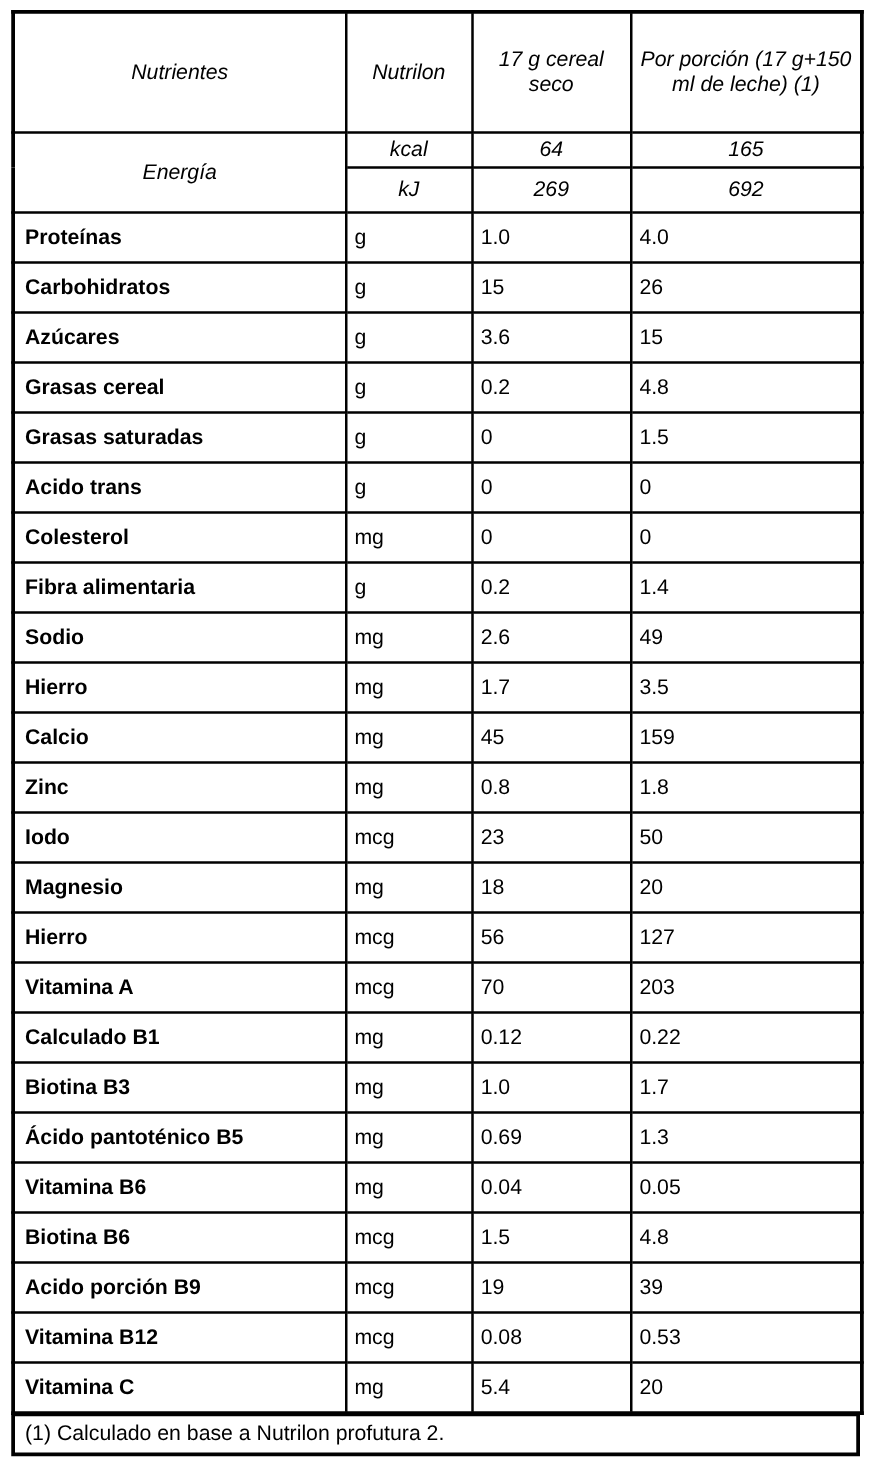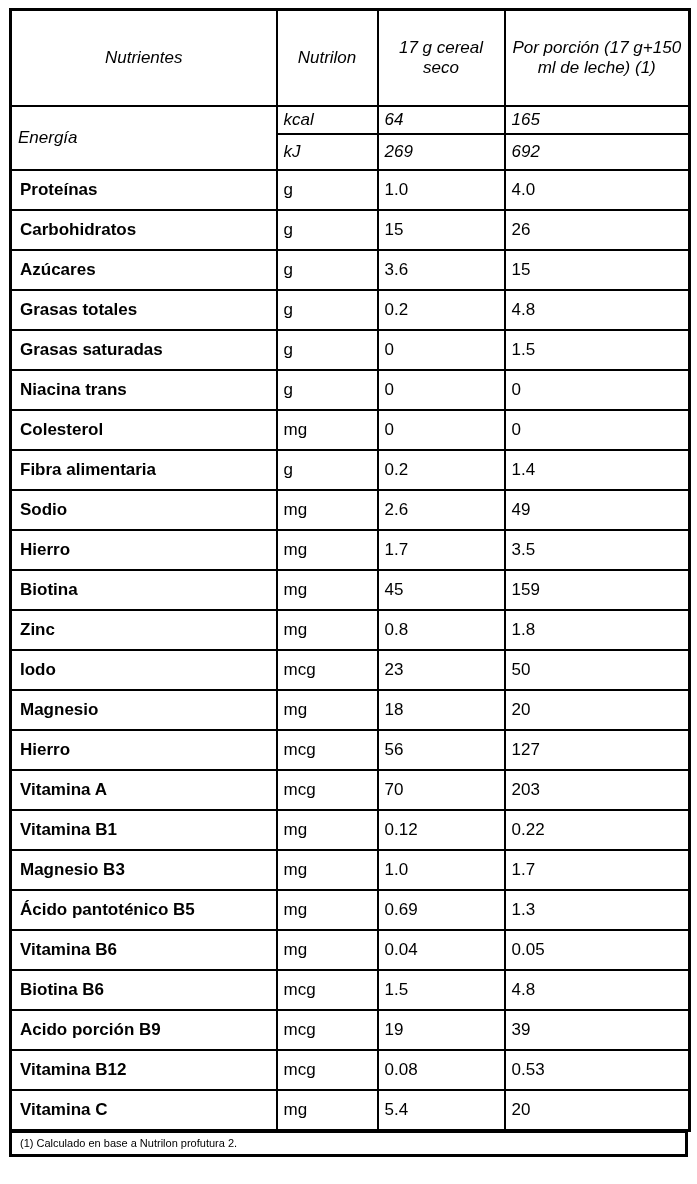--- a/index.html
+++ b/index.html
@@ -44,49 +44,50 @@
   
   .hdr td {
     font-style: italic;
     text-align: center;
     vertical-align: middle;
     height: 88px;
     font-size: 17px;
   }
   .energy-row td {
     font-style: italic;
-    text-align: left;
+    text-align: center;
     vertical-align: middle;
     font-size: 17px;
   }
   .energy-row td.energy-name {
     height: 56px;
   }
   .energy-sub td {
     font-style: italic;
+    text-align: center;
     vertical-align: middle;
     font-size: 17px;
     height: 28px;
   }
   
   .drow td {
     text-align: left;
     height: 32px;
     font-size: 17px;
   }
   .drow td.nutrient { padding-left: 8px; font-weight: bold; }
   .footnote-wrap {
     width: 679px;
     box-sizing: border-box;
     border-left: 3px solid #000;
     border-right: 3px solid #000;
     border-bottom: 3px solid #000;
     border-top: 2px solid #000;
     padding: 4px 8px 5px 8px;
-    font-size: 11px;
+    font-size: 17px;
     margin-top: -1px;
   }
 </style>
 </head>
 <body>
 
 <div class="page">
 
   <table class="nutri">
     <colgroup>
@@ -128,33 +129,33 @@
         <td>15</td>
         <td>26</td>
       </tr>
       <tr class="drow">
         <td class="nutrient">Azúcares</td>
         <td>g</td>
         <td>3.6</td>
         <td>15</td>
       </tr>
       <tr class="drow">
-        <td class="nutrient">Grasas totales</td>
+        <td class="nutrient">Grasas cereal</td>
         <td>g</td>
         <td>0.2</td>
         <td>4.8</td>
       </tr>
       <tr class="drow">
         <td class="nutrient">Grasas saturadas</td>
         <td>g</td>
         <td>0</td>
         <td>1.5</td>
       </tr>
       <tr class="drow">
-        <td class="nutrient">Niacina trans</td>
+        <td class="nutrient">Acido trans</td>
         <td>g</td>
         <td>0</td>
         <td>0</td>
       </tr>
       <tr class="drow">
         <td class="nutrient">Colesterol</td>
         <td>mg</td>
         <td>0</td>
         <td>0</td>
       </tr>
@@ -170,21 +171,21 @@
         <td>2.6</td>
         <td>49</td>
       </tr>
       <tr class="drow">
         <td class="nutrient">Hierro</td>
         <td>mg</td>
         <td>1.7</td>
         <td>3.5</td>
       </tr>
       <tr class="drow">
-        <td class="nutrient">Biotina</td>
+        <td class="nutrient">Calcio</td>
         <td>mg</td>
         <td>45</td>
         <td>159</td>
       </tr>
       <tr class="drow">
         <td class="nutrient">Zinc</td>
         <td>mg</td>
         <td>0.8</td>
         <td>1.8</td>
       </tr>
@@ -206,27 +207,27 @@
         <td>56</td>
         <td>127</td>
       </tr>
       <tr class="drow">
         <td class="nutrient">Vitamina A</td>
         <td>mcg</td>
         <td>70</td>
         <td>203</td>
       </tr>
       <tr class="drow">
-        <td class="nutrient">Vitamina B1</td>
+        <td class="nutrient">Calculado B1</td>
         <td>mg</td>
         <td>0.12</td>
         <td>0.22</td>
       </tr>
       <tr class="drow">
-        <td class="nutrient">Magnesio B3</td>
+        <td class="nutrient">Biotina B3</td>
         <td>mg</td>
         <td>1.0</td>
         <td>1.7</td>
       </tr>
       <tr class="drow">
         <td class="nutrient">Ácido pantoténico B5</td>
         <td>mg</td>
         <td>0.69</td>
         <td>1.3</td>
       </tr>

